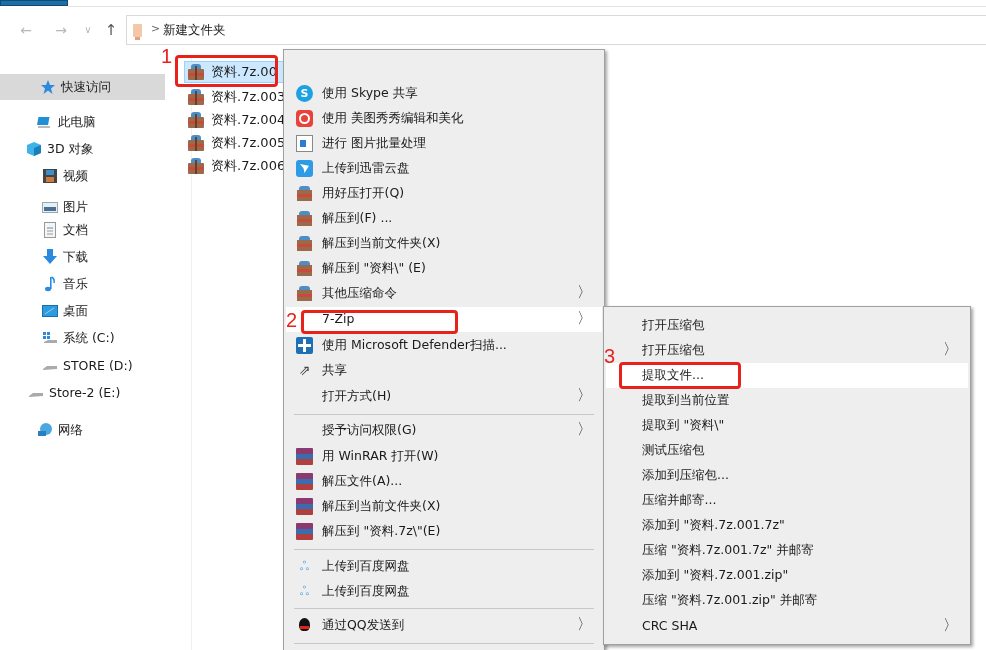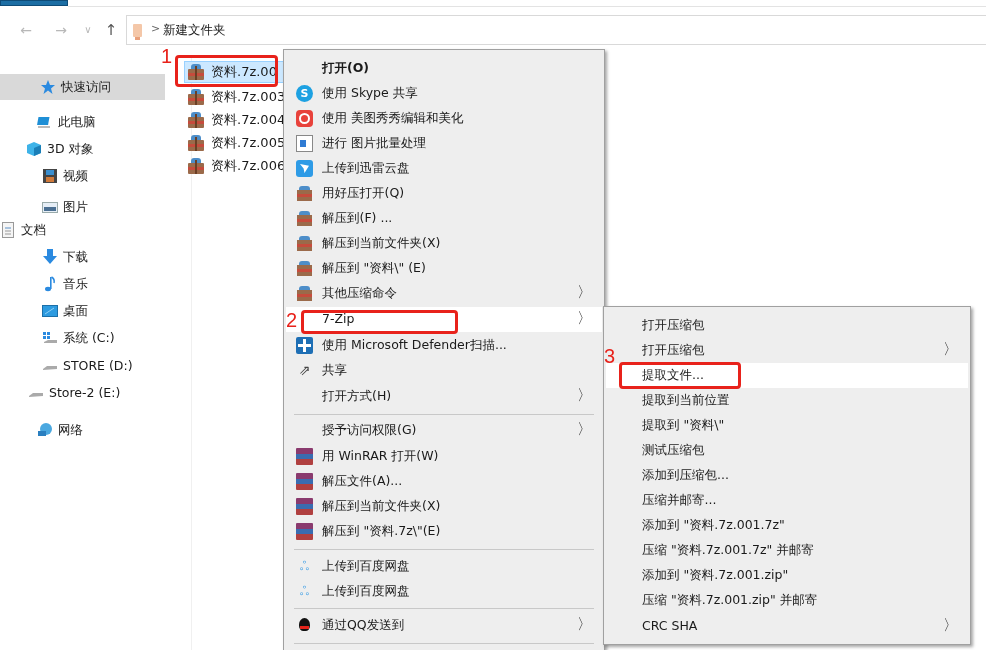--- a/index.html
+++ b/index.html
@@ -121,21 +121,21 @@
         </svg></span>
     <span class="lbl">视频</span>
   </div>
   <div class="side-item" style="top:138px;padding-left:42px">
     <span class="ico"><svg width="16" height="16">
           <rect x="0.5" y="3.5" width="15" height="10" fill="#e6eef6" stroke="#9aa"></rect>
           <rect x="2" y="8" width="12" height="4" fill="#4b6f92"></rect>
         </svg></span>
     <span class="lbl">图片</span>
   </div>
-  <div class="side-item" style="top:161px;">
+  <div class="side-item" style="top:161px;padding-left:42px">
     <span class="ico"><svg width="16" height="16">
           <rect x="2.5" y="0.5" width="11" height="15" fill="#f5f5f5" stroke="#999"></rect>
           <line x1="5" y1="6" x2="11" y2="6" stroke="#5a8fc6"></line>
           <line x1="5" y1="9" x2="11" y2="9" stroke="#999"></line>
           <line x1="5" y1="12" x2="11" y2="12" stroke="#999"></line>
         </svg></span>
     <span class="lbl">文档</span>
   </div>
   <div class="side-item" style="top:188px;padding-left:42px">
     <span class="ico"><svg width="16" height="16">
@@ -232,23 +232,20 @@
         <span class="top"></span>
         <span class="body"></span>
         <span class="band"></span>
         <span class="strap"></span>
       </span>
     <span class="lbl">资料.7z.006</span>
   </div>
 </div>
 
 <div class="menu" style="left:283px;top:49px;width:322px;height:601px;border-bottom:none">
-  <div class="menu-item" style="top:6px">
-    <span class="mlbl bold">打开(O)</span>
-  </div>
   <div class="menu-item" style="top:31px">
     <span class="mico i-skype">S</span>
     <span class="mlbl">使用 Skype 共享</span>
   </div>
   <div class="menu-item" style="top:56px">
     <span class="mico i-meitu"></span>
     <span class="mlbl">使用 美图秀秀编辑和美化</span>
   </div>
   <div class="menu-item" style="top:81px">
     <span class="mico i-batch"></span>

